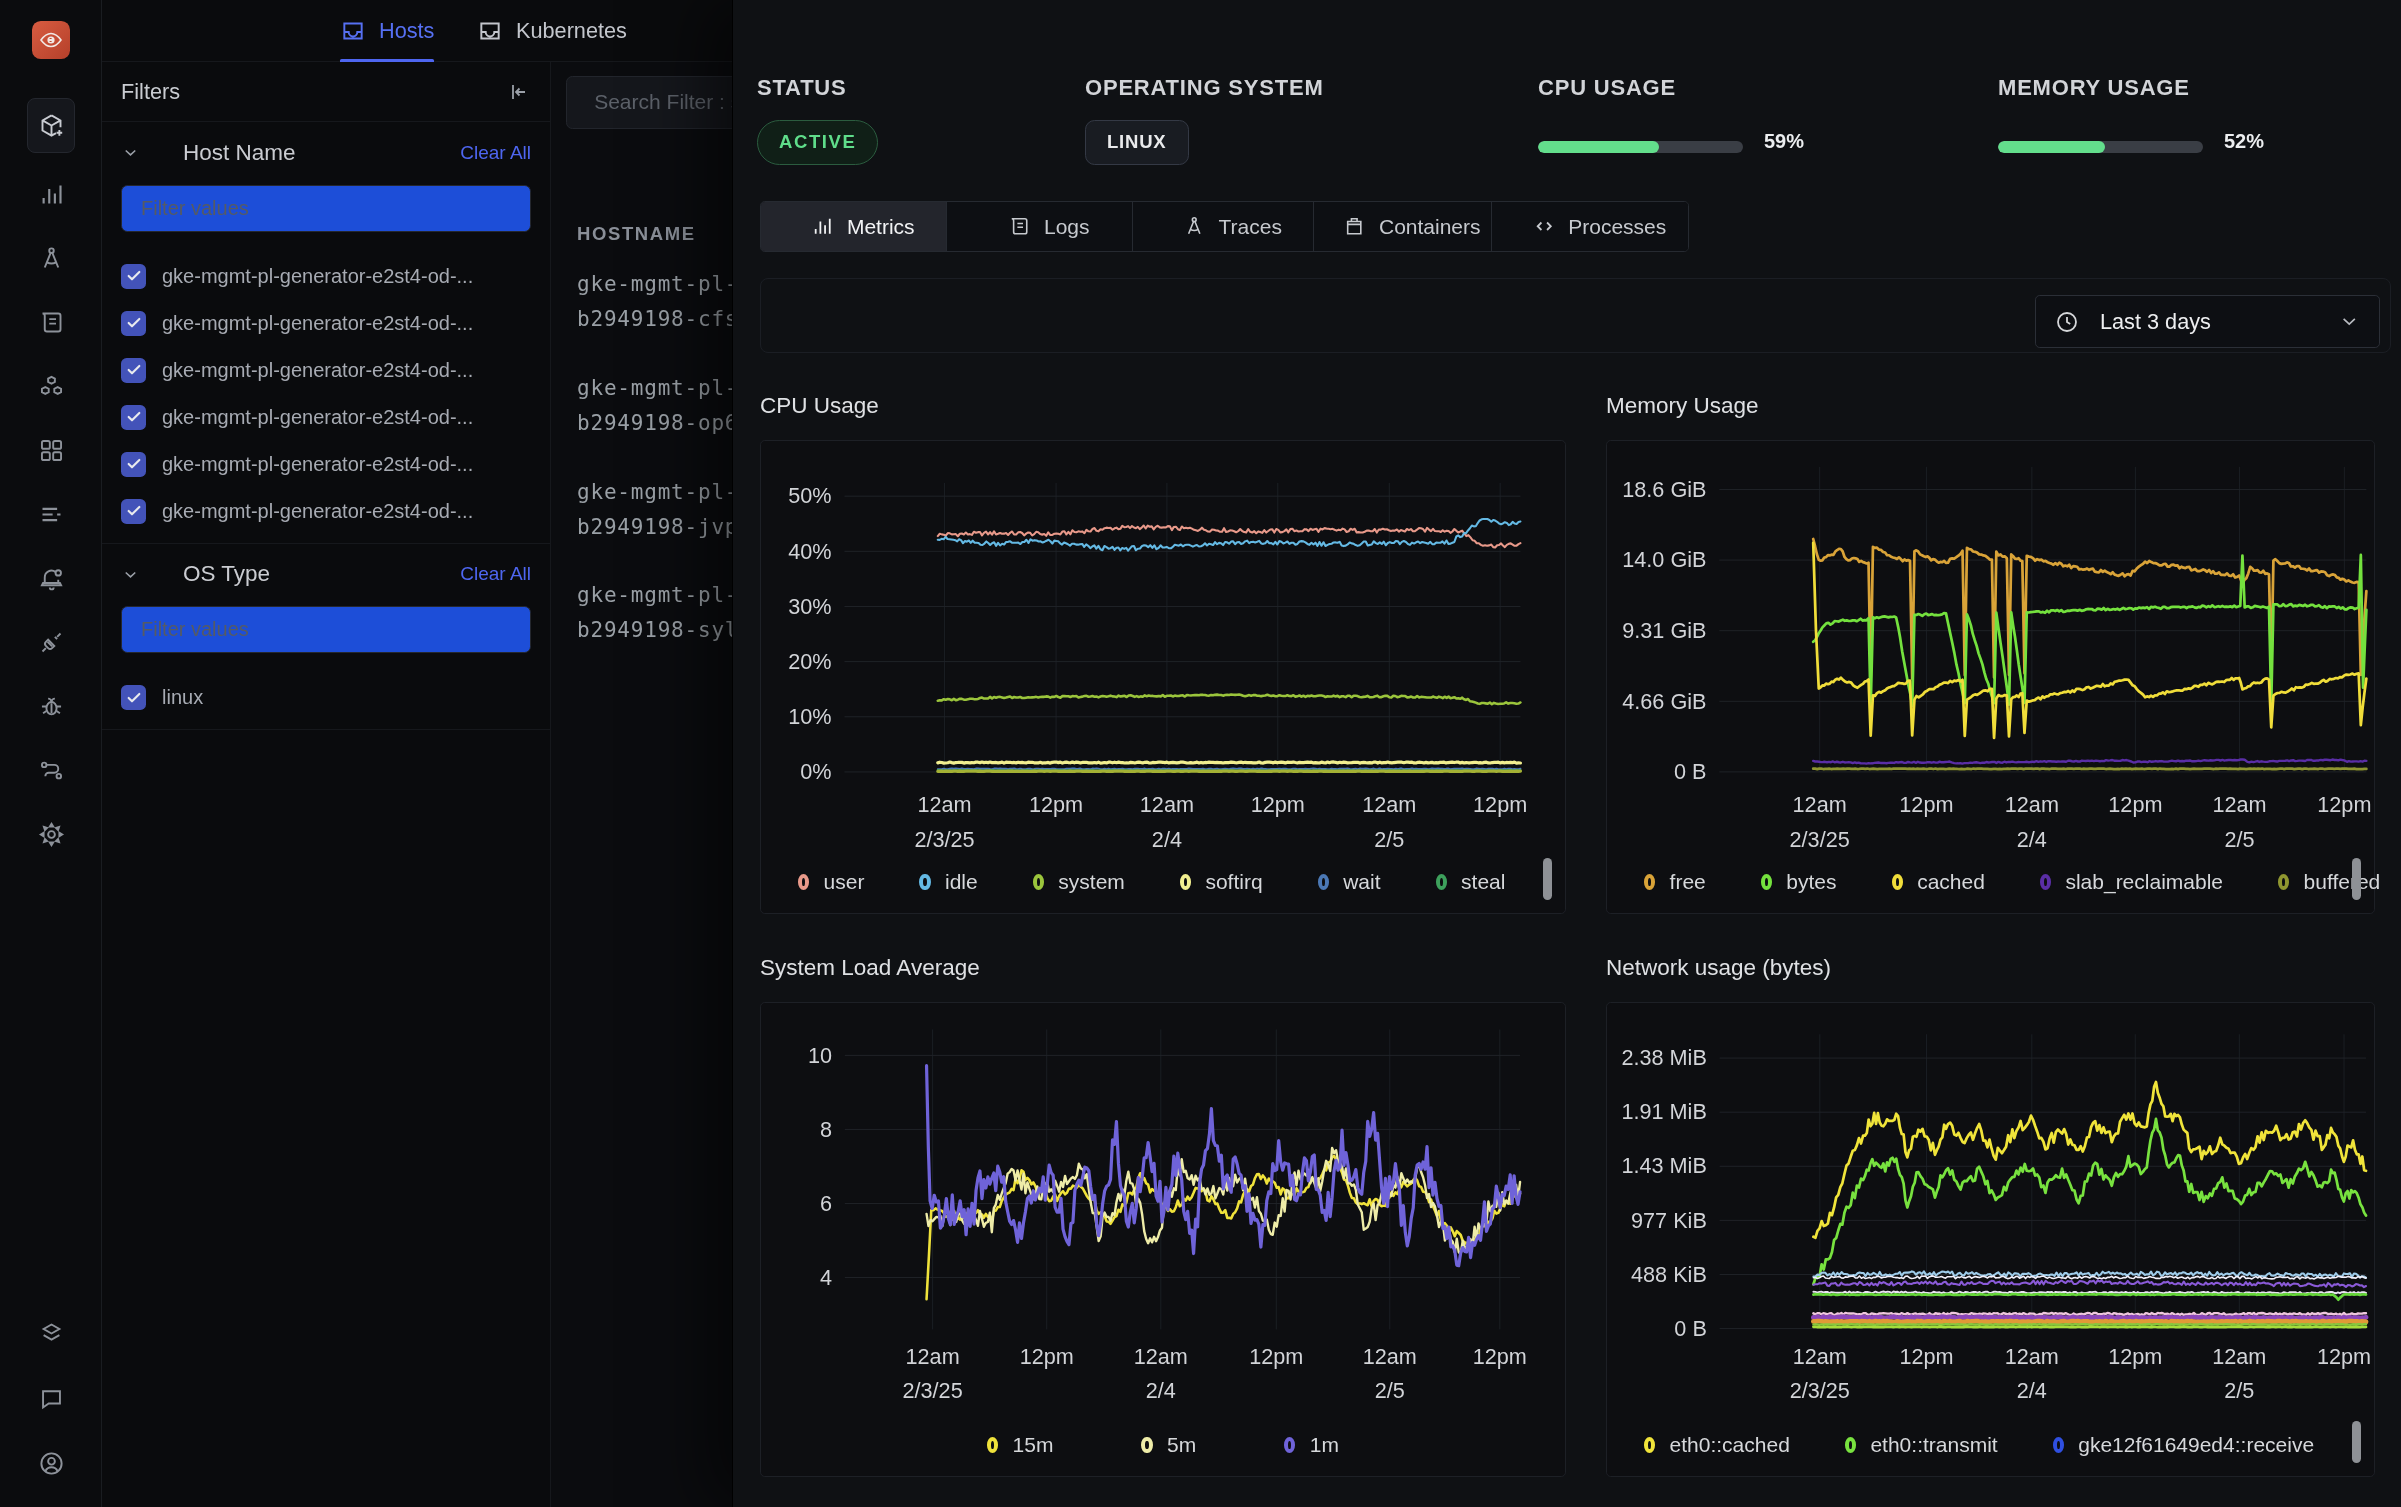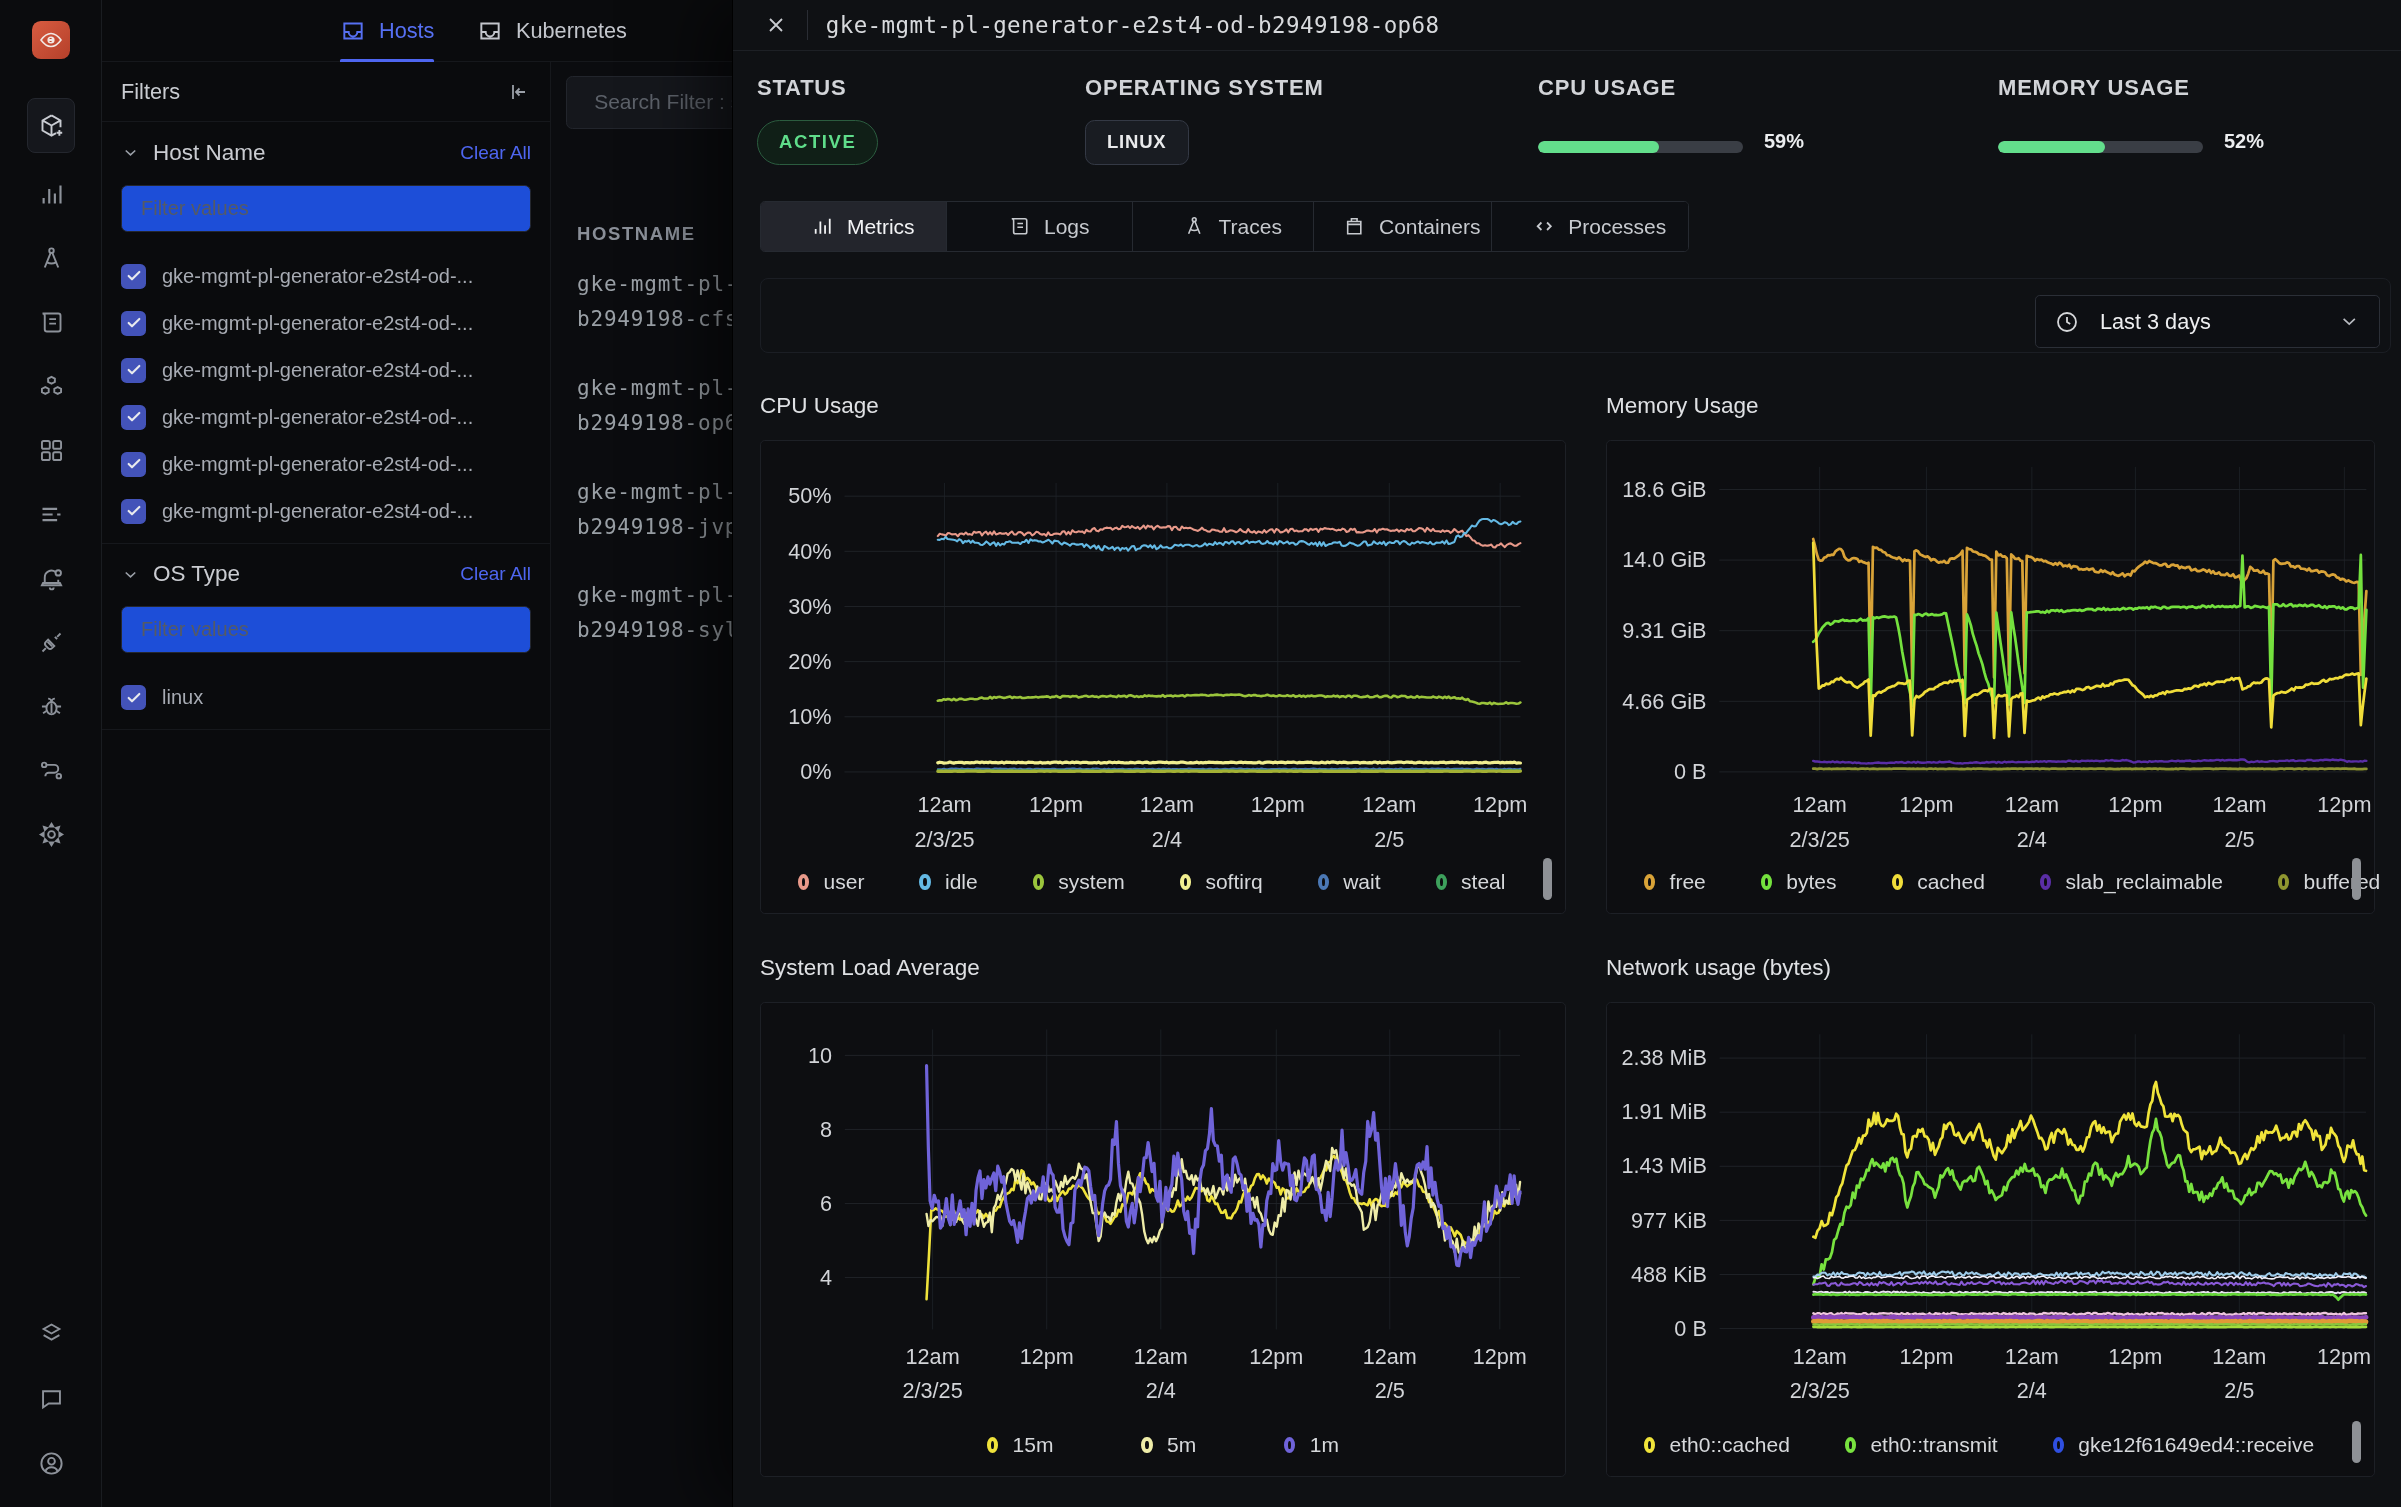--- a/index.html
+++ b/index.html
@@ -27,21 +27,21 @@
   .filters-panel { position:absolute; left:102px; top:62px; width:449px; bottom:0; background:#0a0b0d; border-right:0.8px solid #16181c; }
   .filters-head { height:60px; display:flex; align-items:center; justify-content:space-between; padding:0 19px; border-bottom:0.8px solid #16181c; }
   .filters-title { font-size:21.7px; color:#c9ccd1; }
   .collapse-btn { color:#9ba0a8; cursor:pointer; display:flex; }
   .collapse-btn svg { width:24px; height:24px; }
   .fsection { padding:17.7px 19px 8px 19px; }
   .fsection.bordered { border-bottom:0.8px solid #16181c; }
   .fsec-head { display:flex; align-items:center; margin-bottom:19px; }
   .fsec-head .chev { color:#9ba0a8; margin-right:13px; display:flex; }
   .fsec-head .chev svg { width:19px; height:19px; }
-  .fsec-title { font-size:22.5px; color:#caccd1; flex:1; }
+  .fsec-title { font-size:22.5px; color:#caccd1; flex:1;margin-left:30px; }
   .clear-all { font-size:19px; color:#4e66f0; cursor:pointer; }
   .fsearch { width:100%; height:47px; background:#1d4ed8; border:0.8px solid #24272e; border-radius:6.4px; color:#aeb2b9; font-size:20px; padding:0 19px; outline:none; font-family:"Liberation Sans",sans-serif; }
   .fsearch::placeholder { color:#565b63; }
   .fopts { margin-top:21px; }
   .fopt { display:flex; align-items:center; gap:16px; height:47px; cursor:pointer; }
   .cbx { width:25px; height:25px; border-radius:5.6px; background:#4353b9; display:flex; align-items:center; justify-content:center; flex:none; }
   .cbx svg { width:16px; height:16px; }
   .fopt-label { font-size:20px; color:#a7abb3; white-space:nowrap; overflow:hidden; text-overflow:ellipsis; }
 
   .hosts-list { position:absolute; left:551px; top:62px; width:449px; bottom:0; background:#0b0c0f; }
@@ -321,29 +321,20 @@
           <div>b2949198-jvp1</div>
         </div>
         <div class="host-row" style="top: 516px;">
           <div>gke-mgmt-pl-g</div>
           <div>b2949198-syl5</div>
         </div>
       </div>
   </section>
 
   <section class="drawer">
-    <div class="drawer-head">
-      <span class="close-btn">
-        <svg viewBox="0 0 24 24" fill="none" stroke="currentColor" stroke-width="1.8">
-            <path d="M6 6l12 12M18 6 6 18"></path>
-          </svg>
-      </span>
-      <span class="head-sep"></span>
-      <span class="drawer-title">gke-mgmt-pl-generator-e2st4-od-b2949198-op68</span>
-    </div>
 
     <div class="ov-col" style="left:24px;">
       <div class="ov-label">STATUS</div>
       <div class="badge active">ACTIVE</div>
     </div>
     <div class="ov-col" style="left:352px;">
       <div class="ov-label">OPERATING SYSTEM</div>
       <div class="badge os">LINUX</div>
     </div>
     <div class="ov-col" style="left:805px;">

